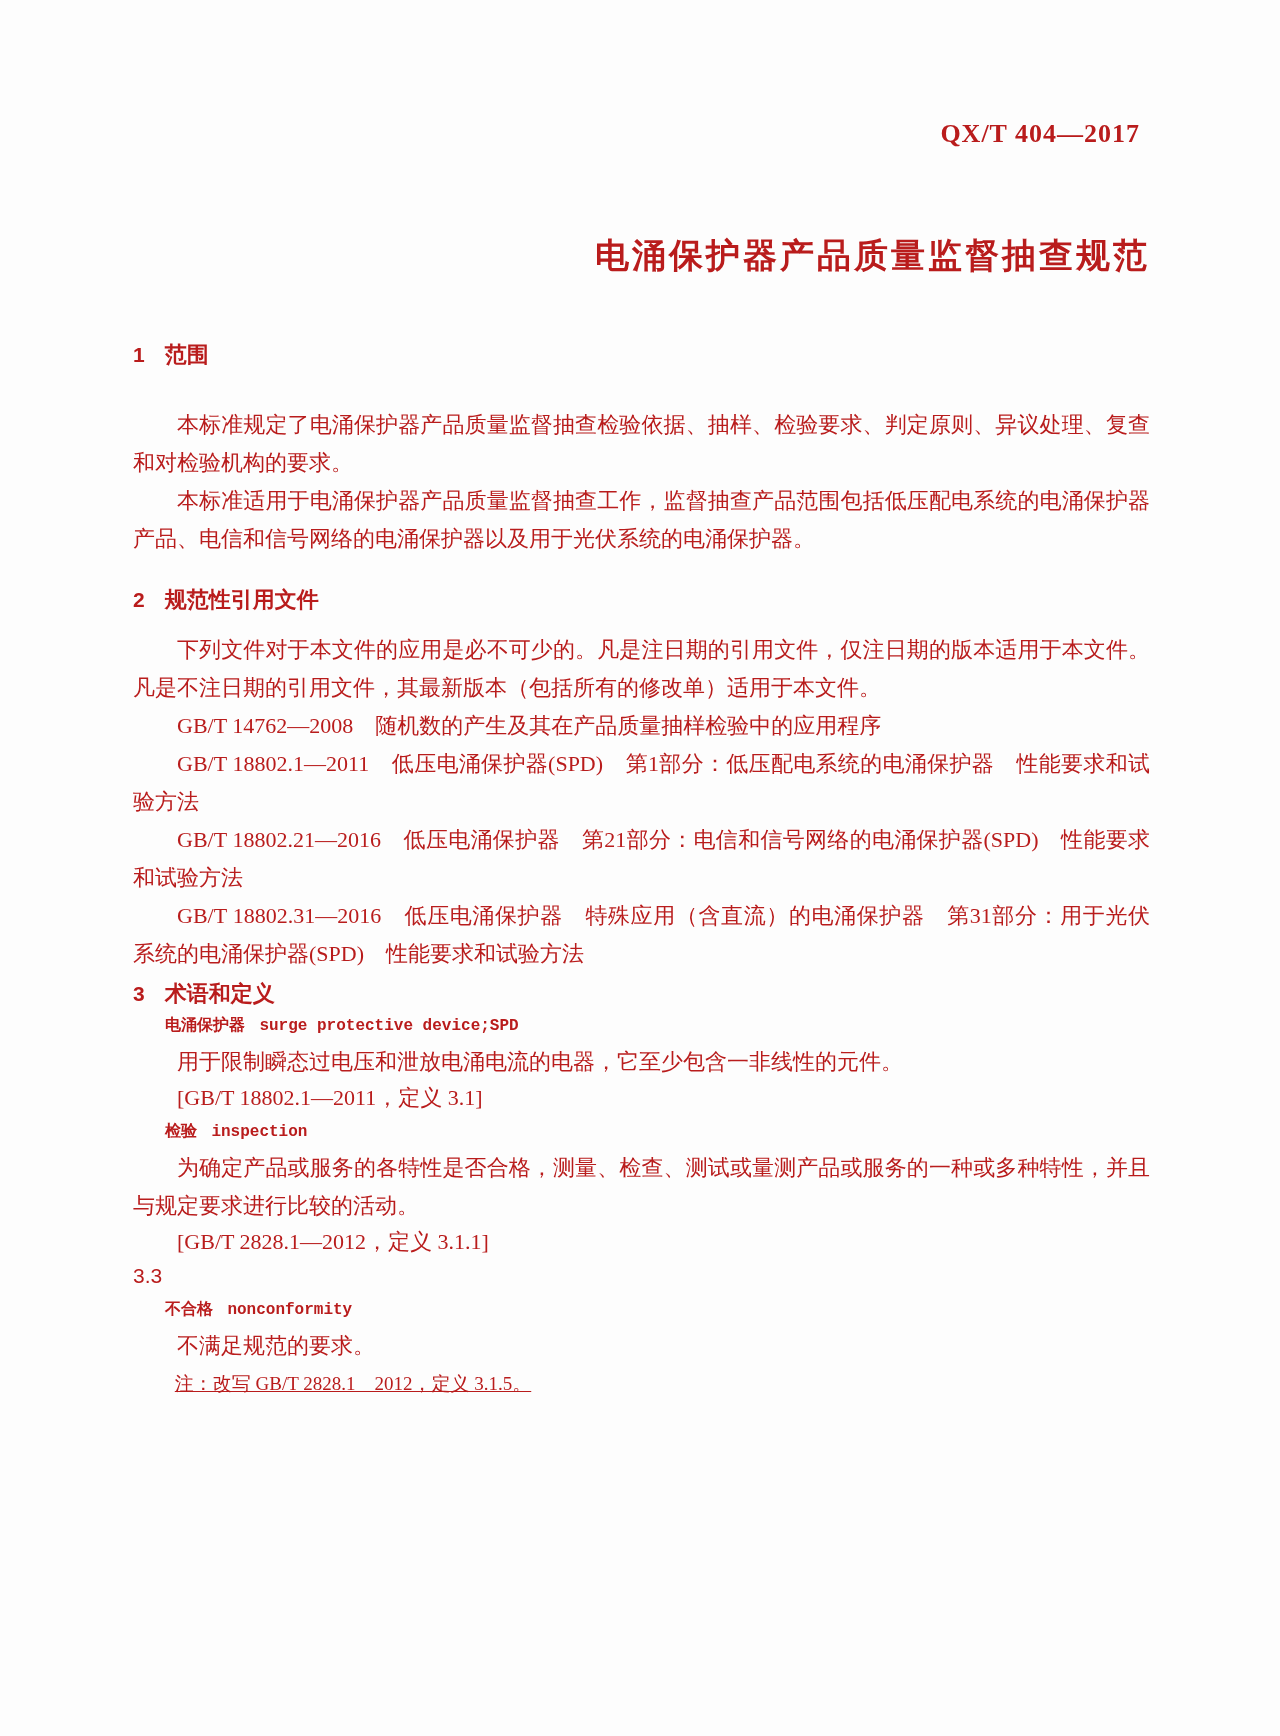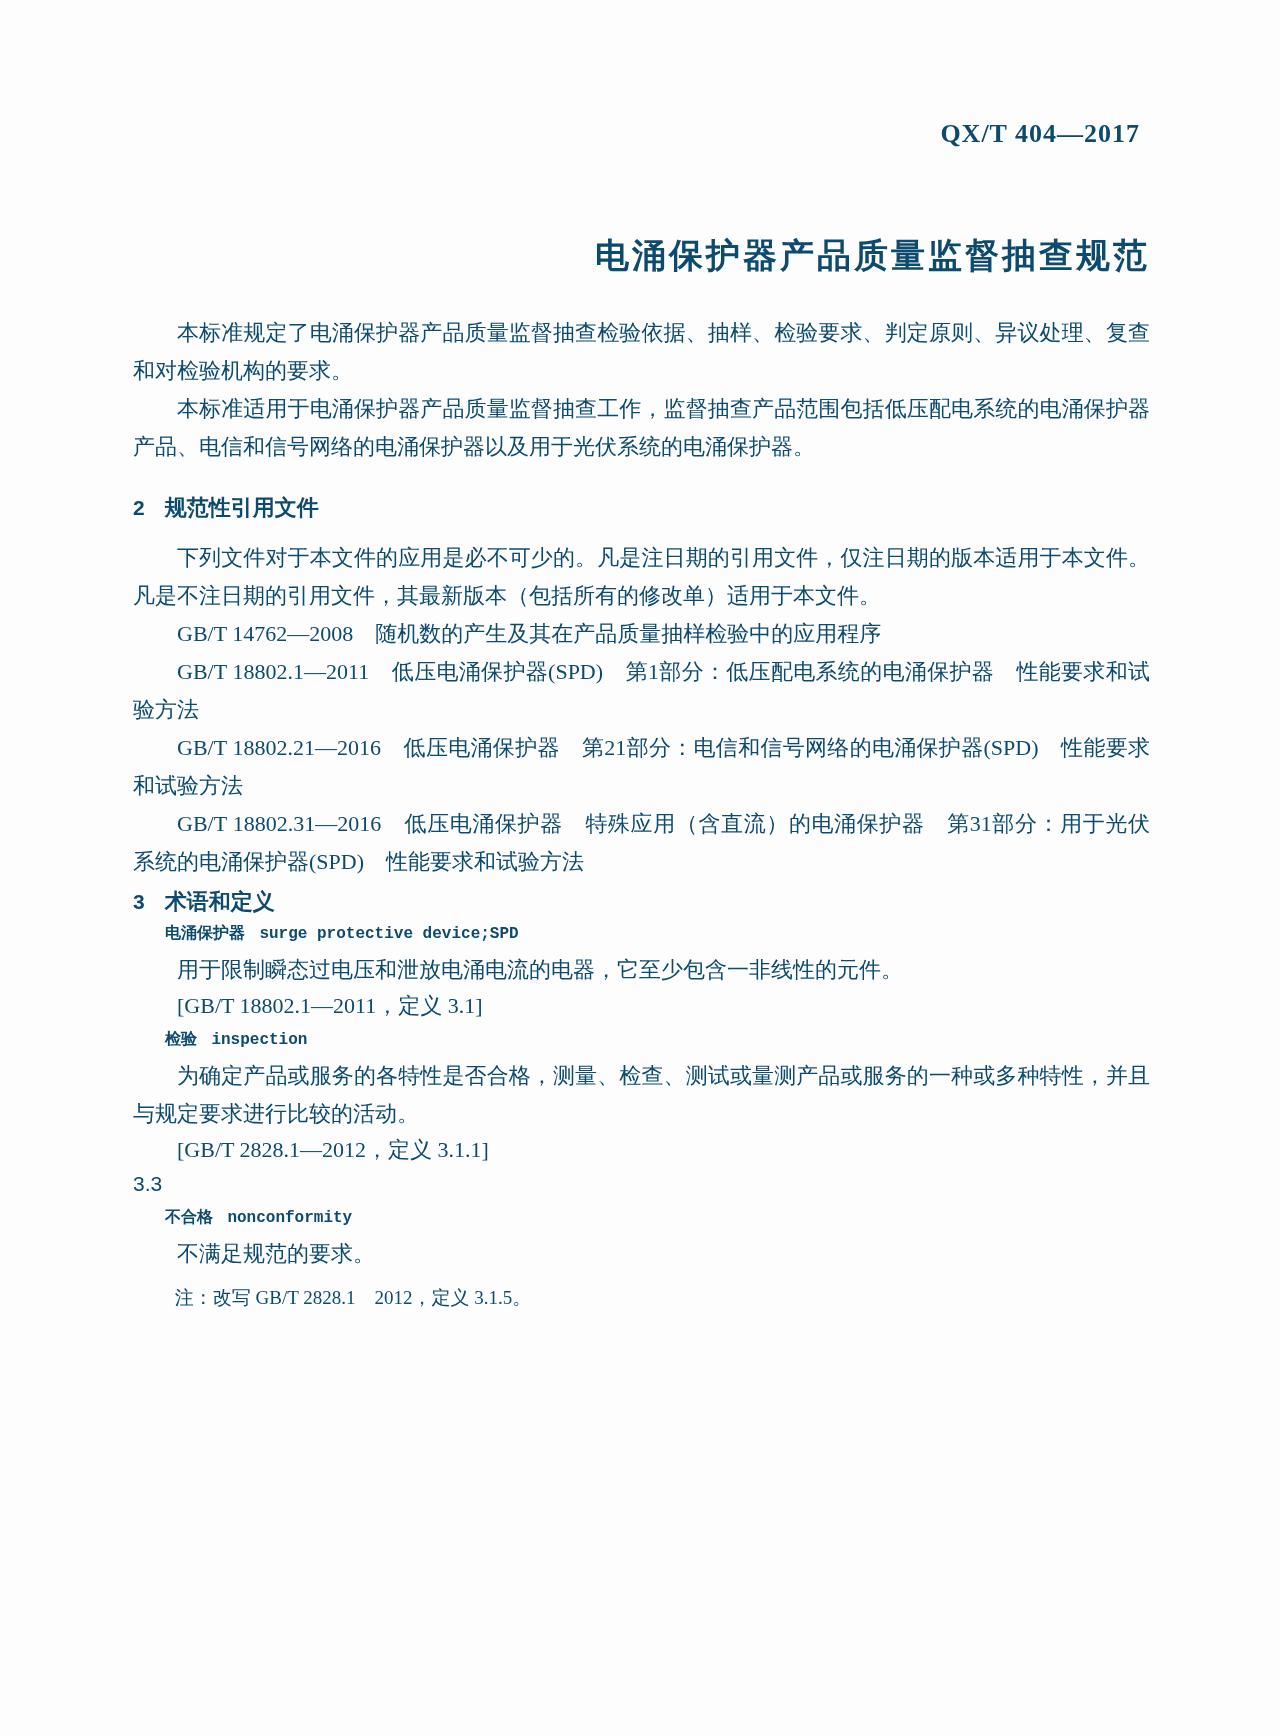--- a/index.html
+++ b/index.html
@@ -2,21 +2,21 @@
 <html><head>
 <meta charset="utf-8">
 <style>
   html, body { margin: 0; padding: 0; background: #ffffff; }
   .page {
     position: relative;
     width: 1280px;
     height: 1736px;
     margin: 0 auto;
     background: #fdfdfd;
-    color: #0c4a6e;
+    color: #b91c1c;
     font-family: "Liberation Serif", "DejaVu Serif", serif;
     box-sizing: border-box;
     padding: 0 130px 0 133px;
     overflow: hidden;
   }
 
   .doc-number {
     margin: 118px 10px 0 0;
     text-align: right;
     font-weight: bold;
@@ -85,36 +85,40 @@
   }
 
   .term-src {
     margin: 0;
     font-size: 22px;
     line-height: 34px;
     text-indent: 2em;
   }
 
   .term-note {
-    margin: 10px 0 0 0;
+    margin: 4px 0 0 0;
     font-size: 19px;
     line-height: 30px;
     text-indent: 2.2em;
+    text-decoration: underline;
   }
 </style>
 </head>
 <body>
 
 <div class="page">
 
   <div class="doc-number">QX/T 404—2017</div>
 
   <h1 class="doc-title">电涌保护器产品质量监督抽查规范</h1>
 
   <div>
+    <h2 class="clause-heading" id="s1-heading">
+      <span class="clause-no">1</span><span>范围</span>
+    </h2>
     <p class="body-para" id="s1-para1">本标准规定了电涌保护器产品质量监督抽查检验依据、抽样、检验要求、判定原则、异议处理、复查和对检验机构的要求。</p>
     <p class="body-para">本标准适用于电涌保护器产品质量监督抽查工作，监督抽查产品范围包括低压配电系统的电涌保护器产品、电信和信号网络的电涌保护器以及用于光伏系统的电涌保护器。</p>
   </div>
 
   <div>
     <h2 class="clause-heading" id="s2-heading">
       <span class="clause-no">2</span><span>规范性引用文件</span>
     </h2>
     <p class="body-para" id="s2-para1">下列文件对于本文件的应用是必不可少的。凡是注日期的引用文件，仅注日期的版本适用于本文件。凡是不注日期的引用文件，其最新版本（包括所有的修改单）适用于本文件。</p>
     <p class="body-para ref">GB/T 14762—2008　随机数的产生及其在产品质量抽样检验中的应用程序</p>

